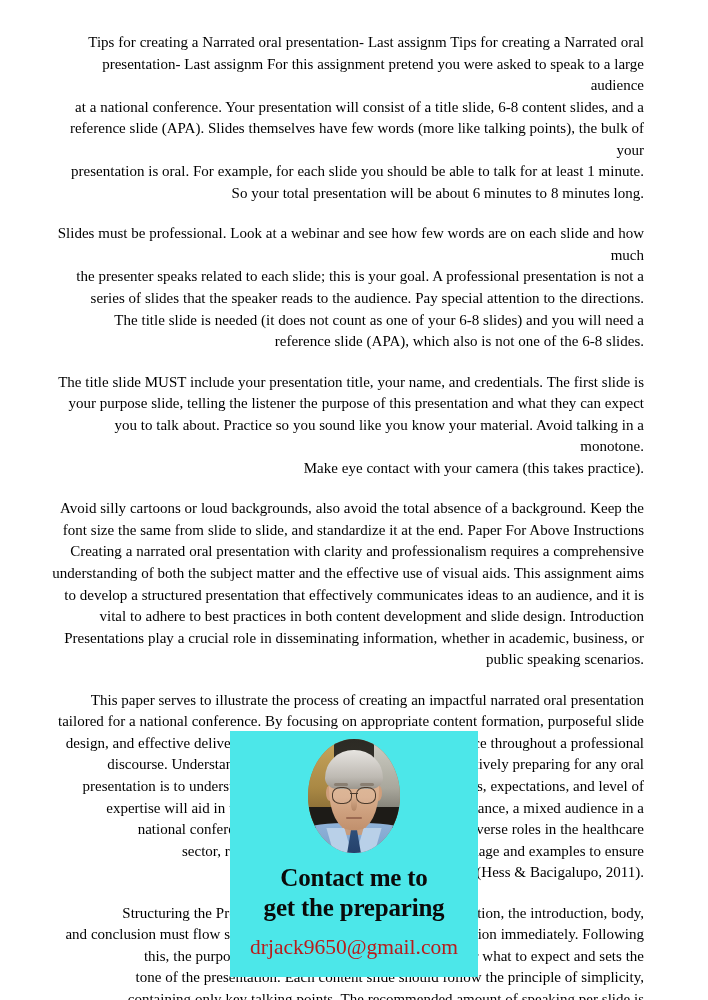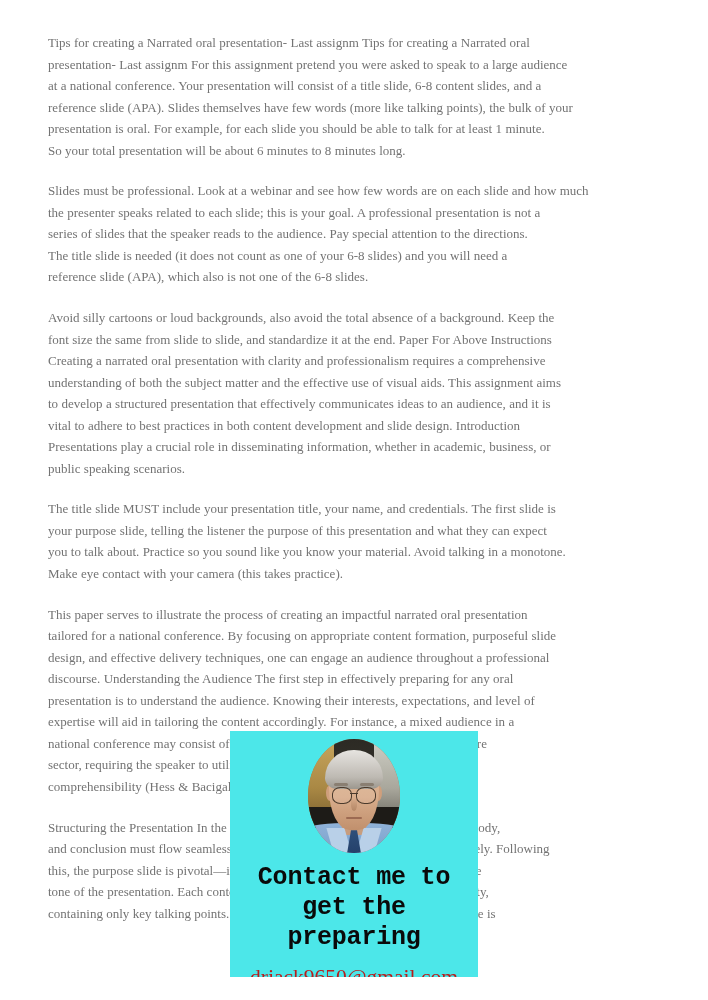--- a/index.html
+++ b/index.html
@@ -25,24 +25,24 @@
 
   #doc-body {
     position: absolute;
     left: 48px;
     top: 32px;
     width: 596px;
   }
 
   .para {
     margin: 0 0 19px 0;
-    font-size: 13px;
+    font-size: 15px;
     line-height: 21.55px;
-    color: #737373;
-    text-align: left;
+    color: #000000;
+    text-align: right;
     white-space: pre-wrap;
     word-spacing: 0.1px;
   }
   .para:last-child { margin-bottom: 0; }
 
   
   #contact-overlay {
     position: absolute;
     left: 230px;
     top: 731px;
@@ -149,21 +149,21 @@
     background: linear-gradient(180deg,rgba(180,132,97,0) 0%, rgba(160,114,82,0.55) 100%);
     border-radius: 0 0 50% 50%;
   }
   .av-mouth {
     position: absolute; left: 50%; top: 68%; width: 18%; height: 2.2%;
     margin-left: -9%;
     background: #9c6a52; border-radius: 2px;
   }
 
   #contact-line-1, #contact-line-2 {
-    font-family: Liberation Mono, monospace;
+    font-family: Liberation Serif, serif;
     font-weight: bold;
     font-size: 25px;
     line-height: 30px;
     color: #0a0a0a;
     text-align: center;
     letter-spacing: -0.2px;
     width: 100%;
   }
   #contact-line-1 { margin-top: 10px; }
   #contact-email {
@@ -187,32 +187,32 @@
 presentation- Last assignm For this assignment pretend you were asked to speak to a large audience
 at a national conference. Your presentation will consist of a title slide, 6-8 content slides, and a
 reference slide (APA). Slides themselves have few words (more like talking points), the bulk of your
 presentation is oral. For example, for each slide you should be able to talk for at least 1 minute.
 So your total presentation will be about 6 minutes to 8 minutes long.</p>
     <p class="para">Slides must be professional. Look at a webinar and see how few words are on each slide and how much
 the presenter speaks related to each slide; this is your goal. A professional presentation is not a
 series of slides that the speaker reads to the audience. Pay special attention to the directions.
 The title slide is needed (it does not count as one of your 6-8 slides) and you will need a
 reference slide (APA), which also is not one of the 6-8 slides.</p>
+    <p class="para">The title slide MUST include your presentation title, your name, and credentials. The first slide is
+your purpose slide, telling the listener the purpose of this presentation and what they can expect
+you to talk about. Practice so you sound like you know your material. Avoid talking in a monotone.
+Make eye contact with your camera (this takes practice).</p>
     <p class="para">Avoid silly cartoons or loud backgrounds, also avoid the total absence of a background. Keep the
 font size the same from slide to slide, and standardize it at the end. Paper For Above Instructions
 Creating a narrated oral presentation with clarity and professionalism requires a comprehensive
 understanding of both the subject matter and the effective use of visual aids. This assignment aims
 to develop a structured presentation that effectively communicates ideas to an audience, and it is
 vital to adhere to best practices in both content development and slide design. Introduction
 Presentations play a crucial role in disseminating information, whether in academic, business, or
 public speaking scenarios.</p>
-    <p class="para">The title slide MUST include your presentation title, your name, and credentials. The first slide is
-your purpose slide, telling the listener the purpose of this presentation and what they can expect
-you to talk about. Practice so you sound like you know your material. Avoid talking in a monotone.
-Make eye contact with your camera (this takes practice).</p>
     <p class="para">This paper serves to illustrate the process of creating an impactful narrated oral presentation
 tailored for a national conference. By focusing on appropriate content formation, purposeful slide
 design, and effective delivery techniques, one can engage an audience throughout a professional
 discourse. Understanding the Audience The first step in effectively preparing for any oral
 presentation is to understand the audience. Knowing their interests, expectations, and level of
 expertise will aid in tailoring the content accordingly. For instance, a mixed audience in a
 national conference may consist of professionals with diverse roles in the healthcare
 sector, requiring the speaker to utilize clear language and examples to ensure
 comprehensibility (Hess &amp; Bacigalupo, 2011).</p>
     <p class="para">Structuring the Presentation In the structure of the presentation, the introduction, body,

